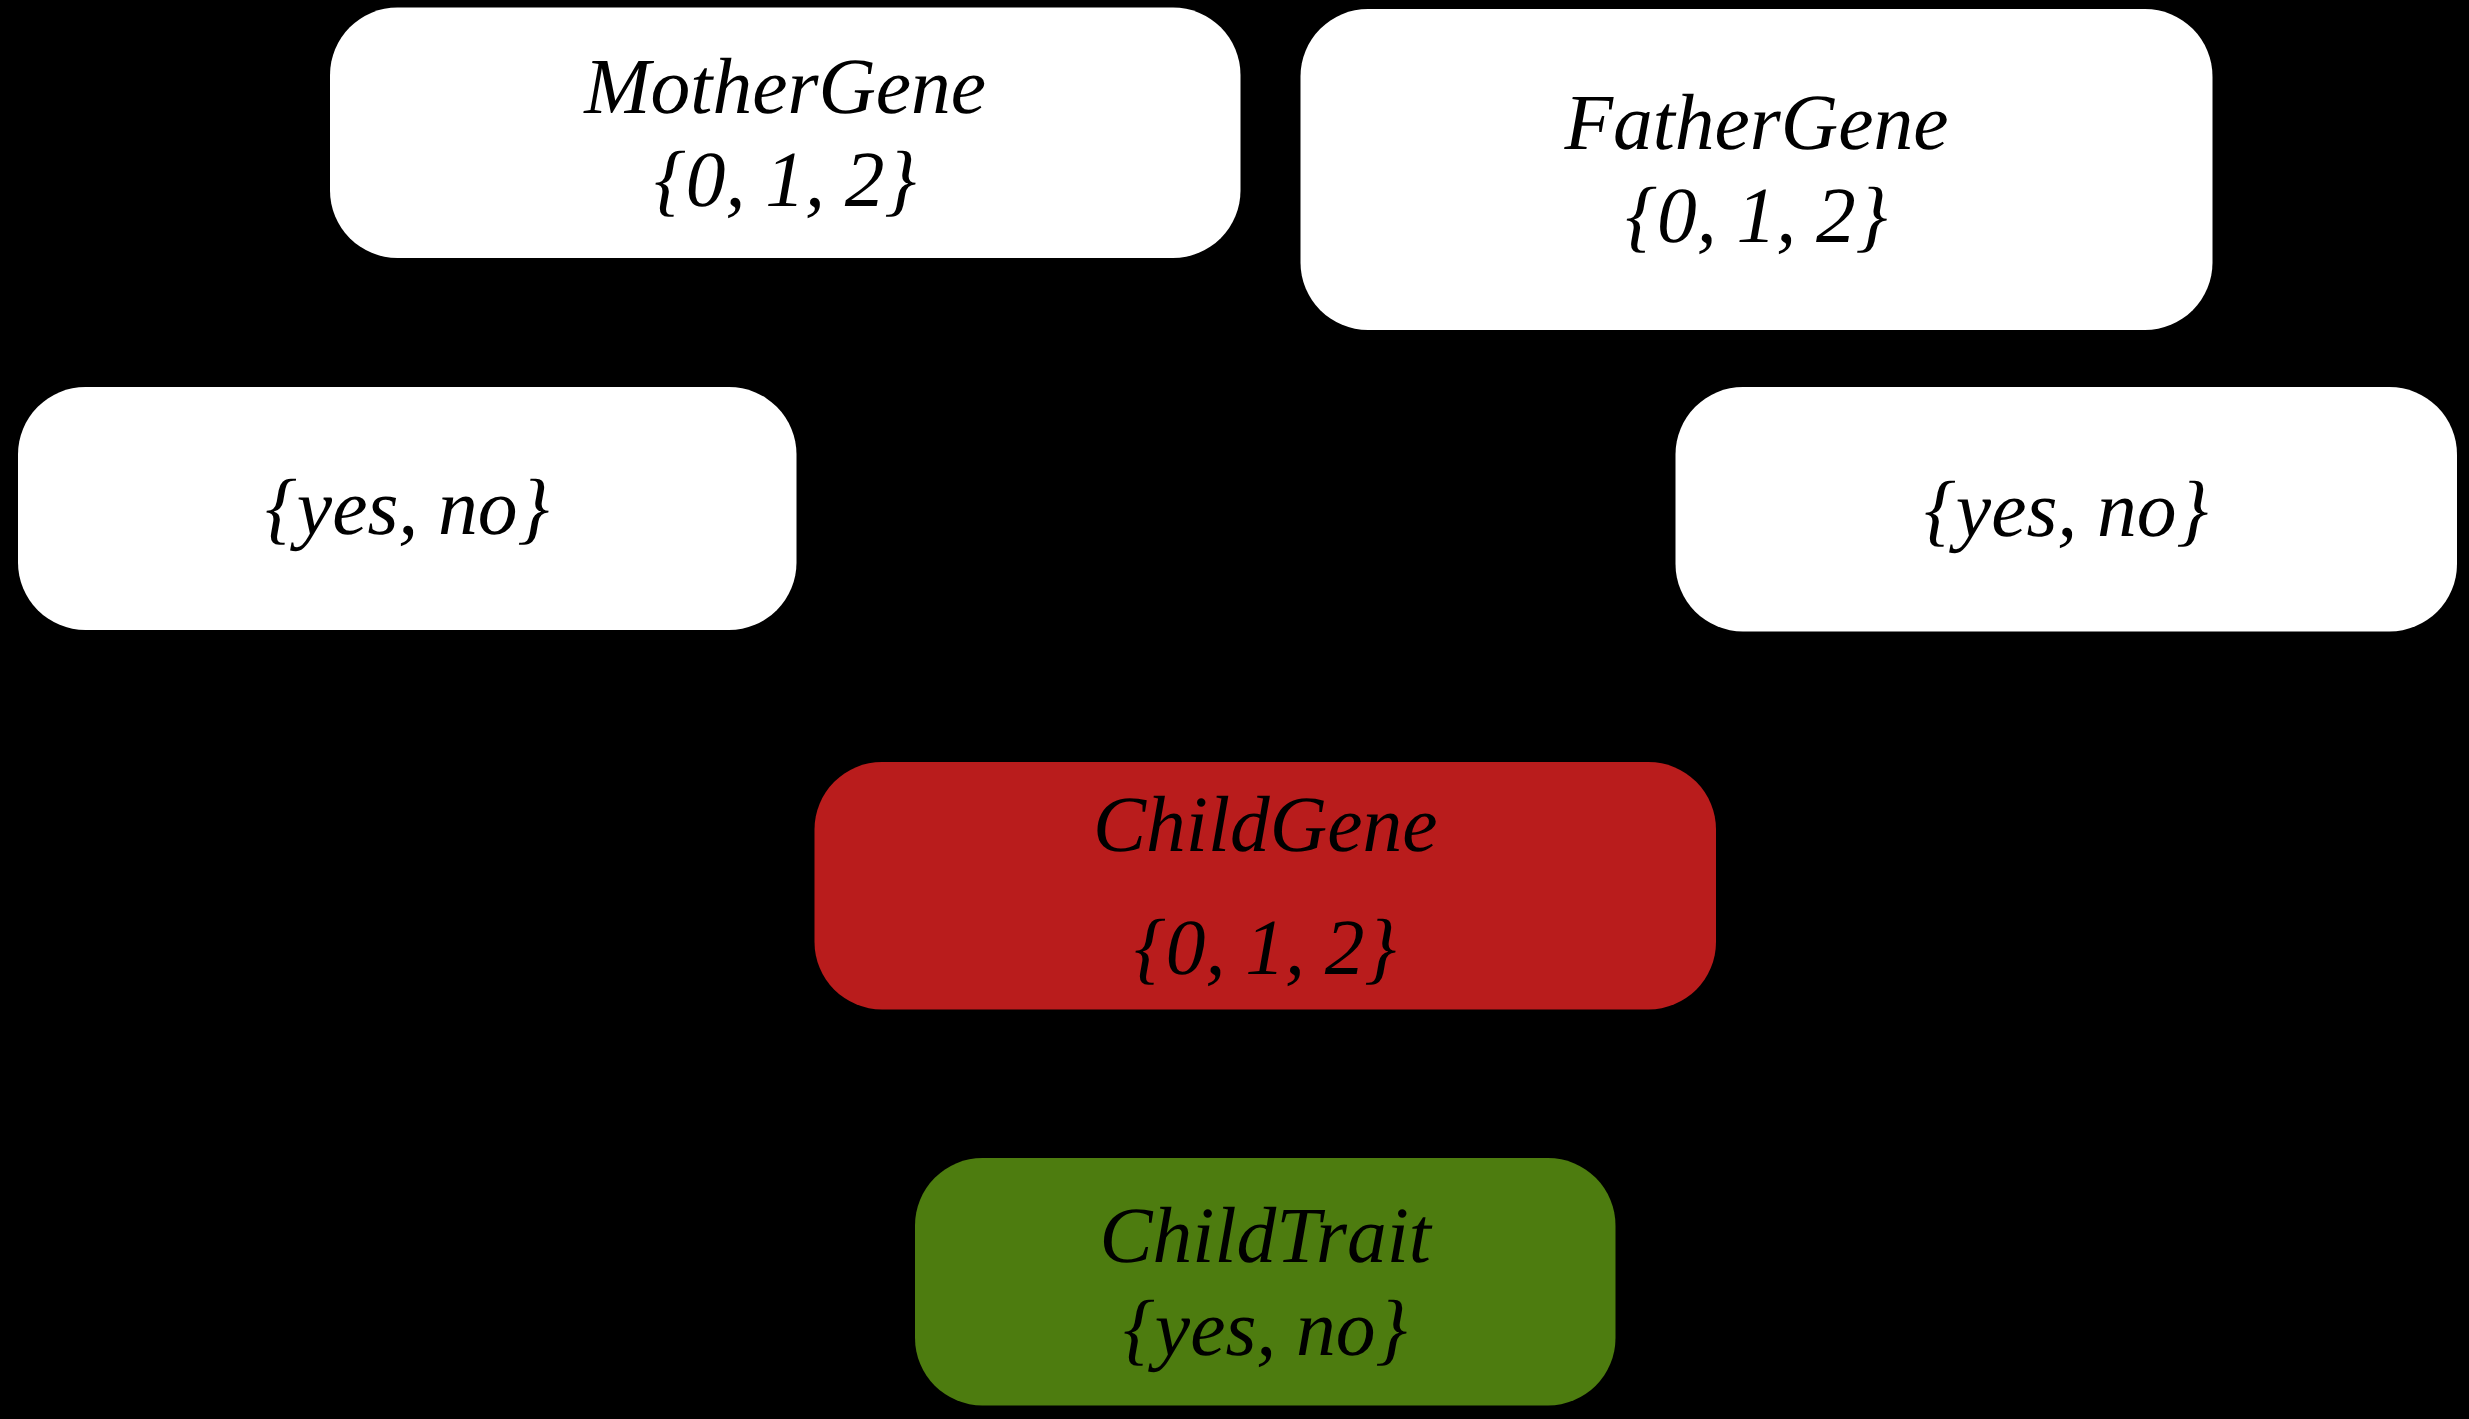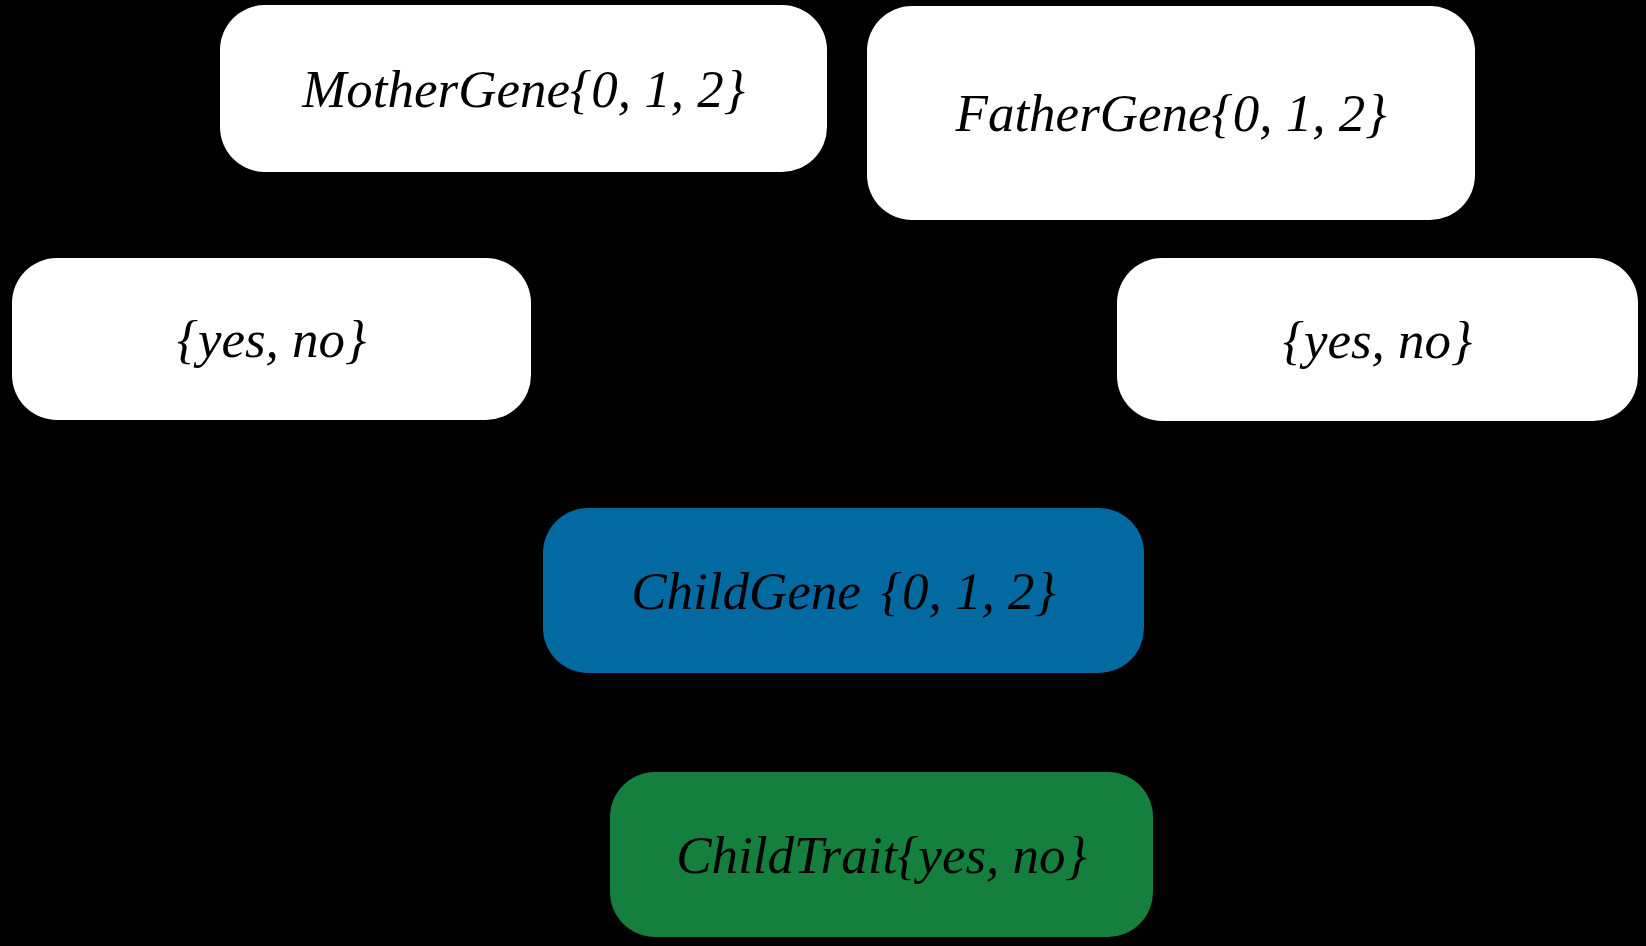--- a/index.html
+++ b/index.html
@@ -14,21 +14,21 @@
     background: #000000;
     overflow: hidden;
     font-family: "Liberation Serif", serif;
   }
   .node {
     position: absolute;
     box-sizing: border-box;
     background: #ffffff;
     border-radius: 45px;
     display: flex;
-    flex-direction: row;
+    flex-direction: column;
     align-items: center;
     justify-content: center;
     text-align: center;
   }
   .node-label, .node-domain {
     font-style: italic;
     font-size: 53px;
     line-height: 1.17;
     color: #000000;
     white-space: nowrap;
@@ -46,21 +46,21 @@
     <div class="node" style="left: 867px; top: 6px; width: 608px; height: 214px; background: rgb(255, 255, 255);">
       <div class="node-label">FatherGene</div>
       <div class="node-domain">{0, 1, 2}</div>
     </div>
     <div class="node" style="left: 12px; top: 258px; width: 519px; height: 162px; background: rgb(255, 255, 255);">
       <div class="node-domain">{yes, no}</div>
     </div>
     <div class="node" style="left: 1117px; top: 258px; width: 521px; height: 163px; background: rgb(255, 255, 255);">
       <div class="node-domain">{yes, no}</div>
     </div>
-    <div class="node" style="left: 543px; top: 508px; width: 601px; height: 165px; background: #0369a1; gap: 20px;">
+    <div class="node" style="left: 543px; top: 508px; width: 601px; height: 165px; background: #b91c1c; gap: 20px;">
       <div class="node-label">ChildGene</div>
       <div class="node-domain">{0, 1, 2}</div>
     </div>
-    <div class="node" style="left: 610px; top: 772px; width: 543px; height: 165px; background: #15803d;">
+    <div class="node" style="left: 610px; top: 772px; width: 467px; height: 165px; background: #4d7c0f;">
       <div class="node-label">ChildTrait</div>
       <div class="node-domain">{yes, no}</div>
     </div>
   </div>
 
 </body></html>

